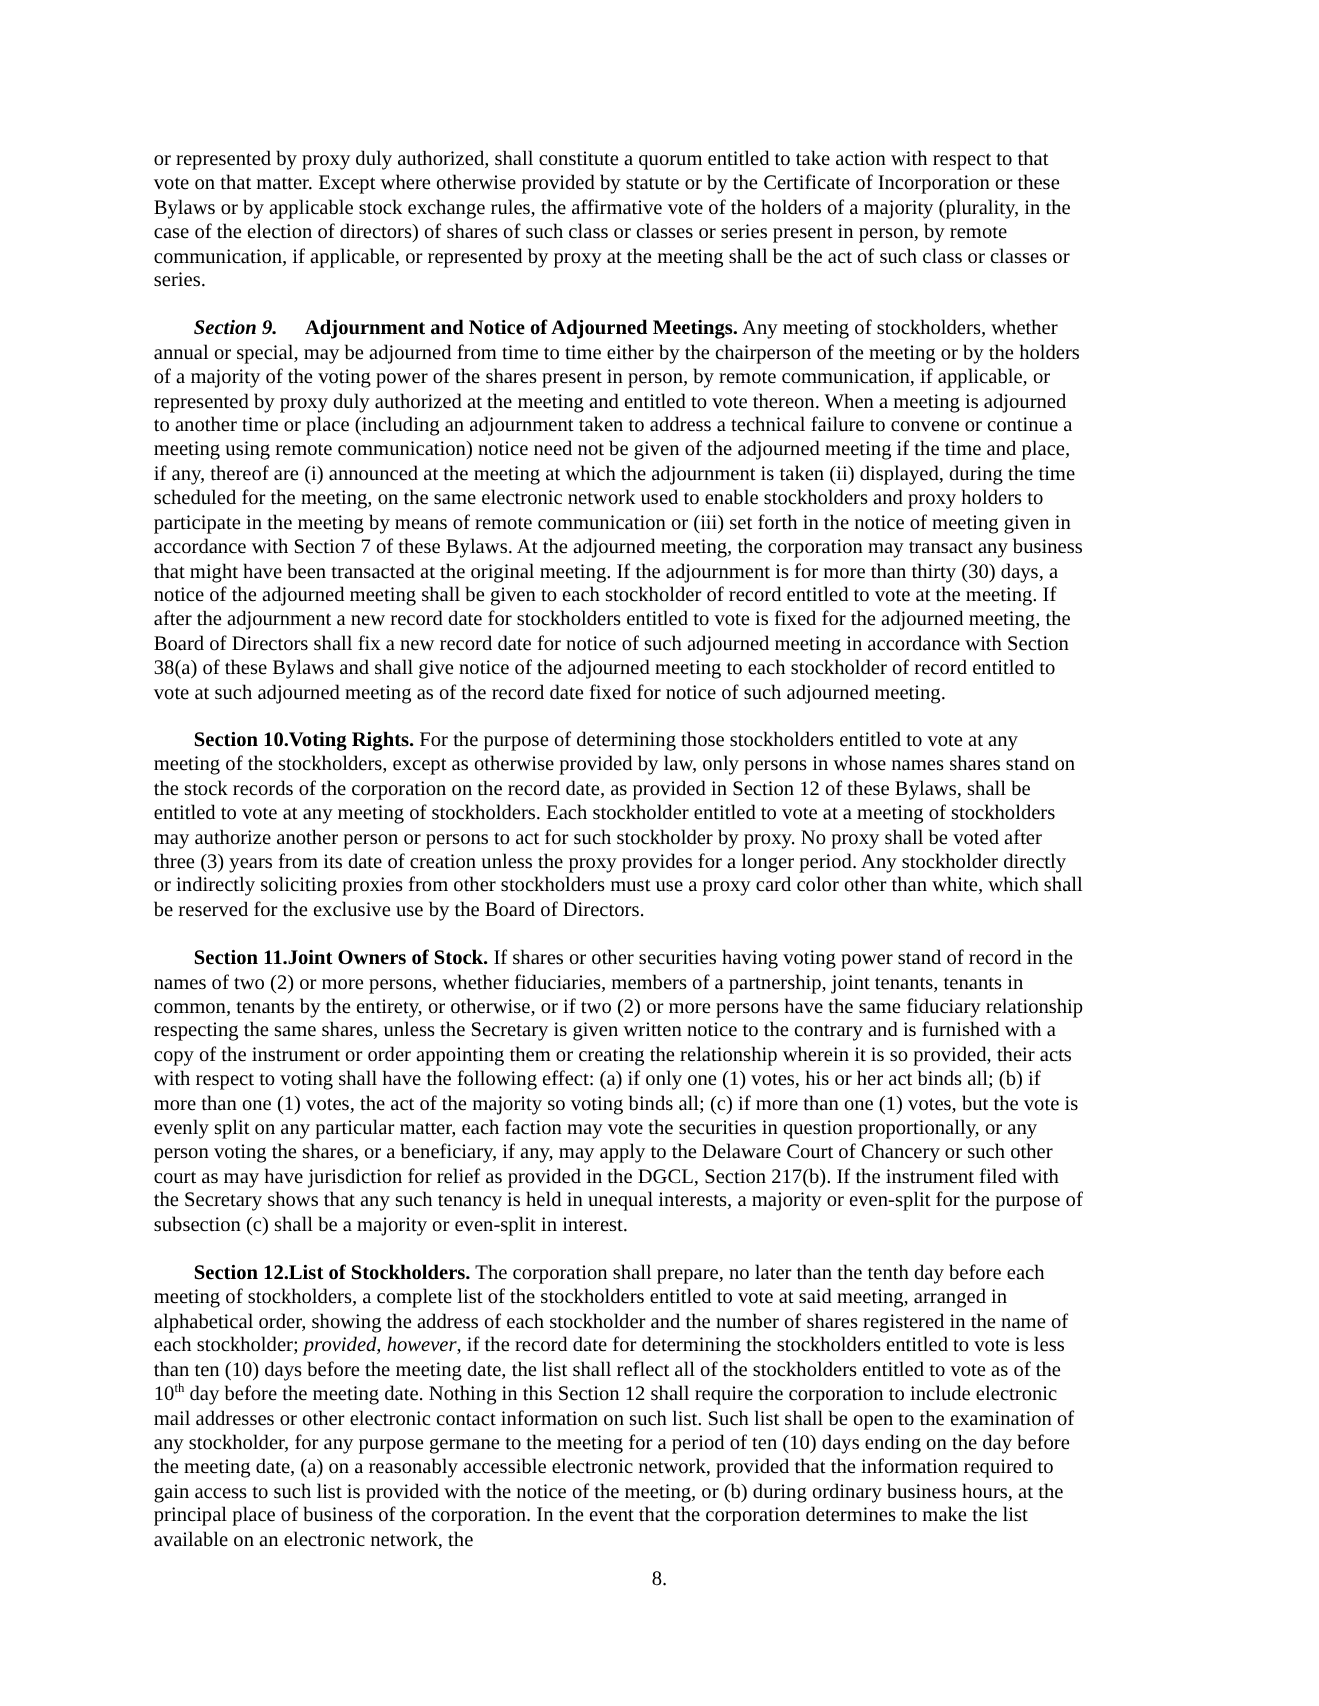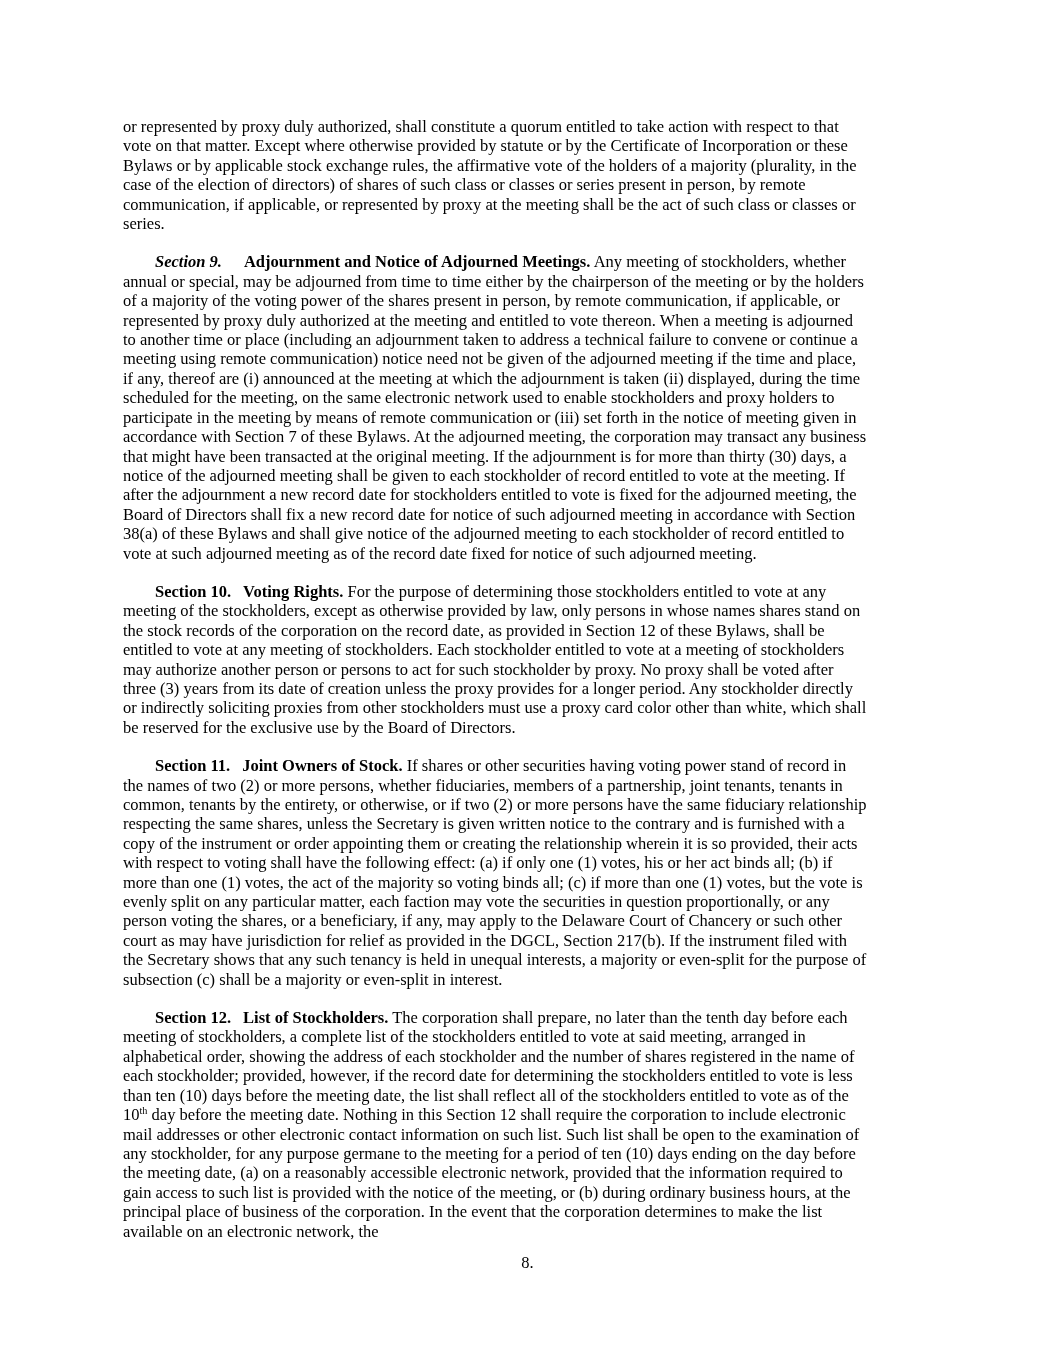--- a/index.html
+++ b/index.html
@@ -30,22 +30,22 @@
   }
   p.para {
     margin: 0 0 19px 0;
     text-align: left;
   }
   p.sec {
     text-indent: 32px;
   }
   .bold { font-weight: bold; }
   .label-gap-lg { margin-right: 22px; font-style: italic; }
-  .label-gap-sm { margin-right: 12px; }
-  .italic { }
+  .label-gap-sm { margin-right: 0; }
+  .italic { font-style: italic; }
   sup.ordinal {
     font-size: 0.62em;
     vertical-align: super;
     line-height: 0;
   }
   .page-number {
     position: absolute;
     top: 1253px;
     left: 0;
     width: 1055px;

